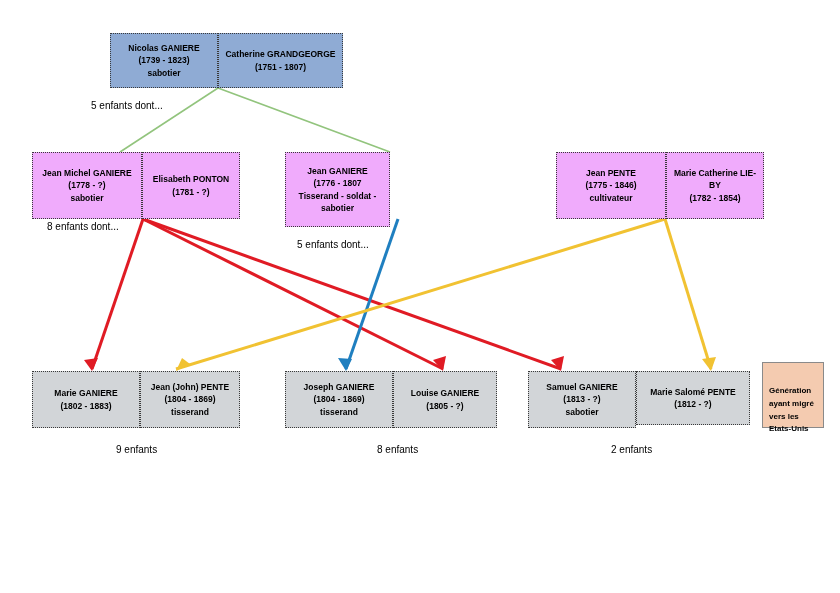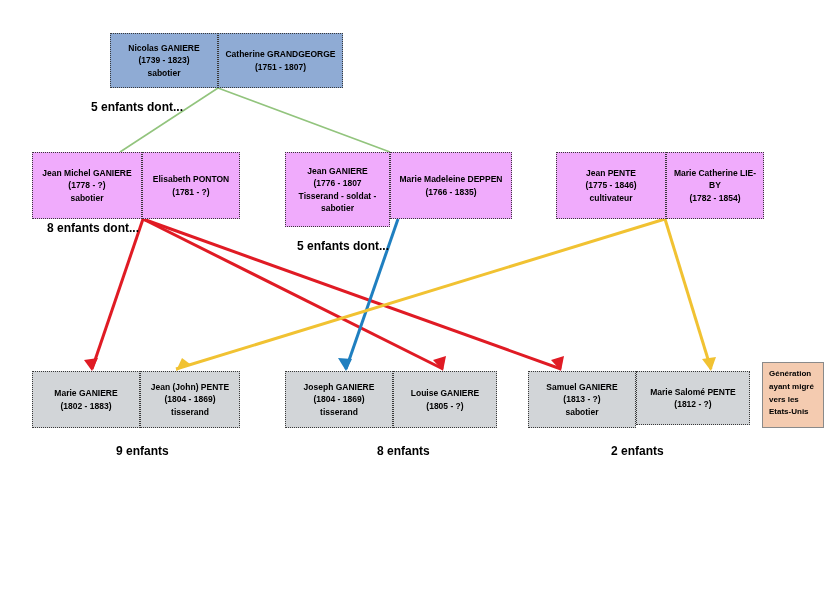--- a/index.html
+++ b/index.html
@@ -60,28 +60,28 @@
     border: 1px dotted #3a3a3a;
   }
   .legend {
     position: absolute;
     box-sizing: border-box;
     background: #f4cbb0;
     border: 1px solid #8a8a8a;
     font-size: 8px;
     font-weight: bold;
     color: #000;
-    padding: 5px 6px;
+    padding: 22px 6px;
     line-height: 1.6;
     text-align: left;
   }
   .caption {
     position: absolute;
-    font-size: 12px;
-    font-weight: bold;
+    font-size: 10px;
+    font-weight: normal;
     color: #000;
     white-space: nowrap;
   }
 </style>
 </head>
 <body>
 
 <div id="canvas">
 
   <svg class="lines" viewBox="0 0 840 593">
@@ -136,24 +136,20 @@
   <div class="caption" style="left:47px;top:221px;">8 enfants dont...</div>
 
   <div class="node yellow" style="left:285px;top:152px;width:105px;height:75px;">
     <span class="ln">Jean  GANIERE</span>
     <span class="ln">(1776 - 1807</span>
     <span class="sp"></span>
     <span class="ln">Tisserand - soldat -</span>
     <span class="ln">sabotier</span>
   </div>
 
-  <div class="node yellow" style="left:390px;top:152px;width:122px;height:67px;">
-    <span class="ln">Marie Madeleine DEPPEN</span>
-    <span class="ln">(1766 - 1835)</span>
-  </div>
 
   <div class="caption" style="left:297px;top:239px;">5 enfants dont...</div>
 
   <div class="node yellow" style="left:556px;top:152px;width:110px;height:67px;">
     <span class="ln">Jean PENTE</span>
     <span class="ln">(1775 - 1846)</span>
     <span class="sp"></span>
     <span class="ln">cultivateur</span>
   </div>
 

